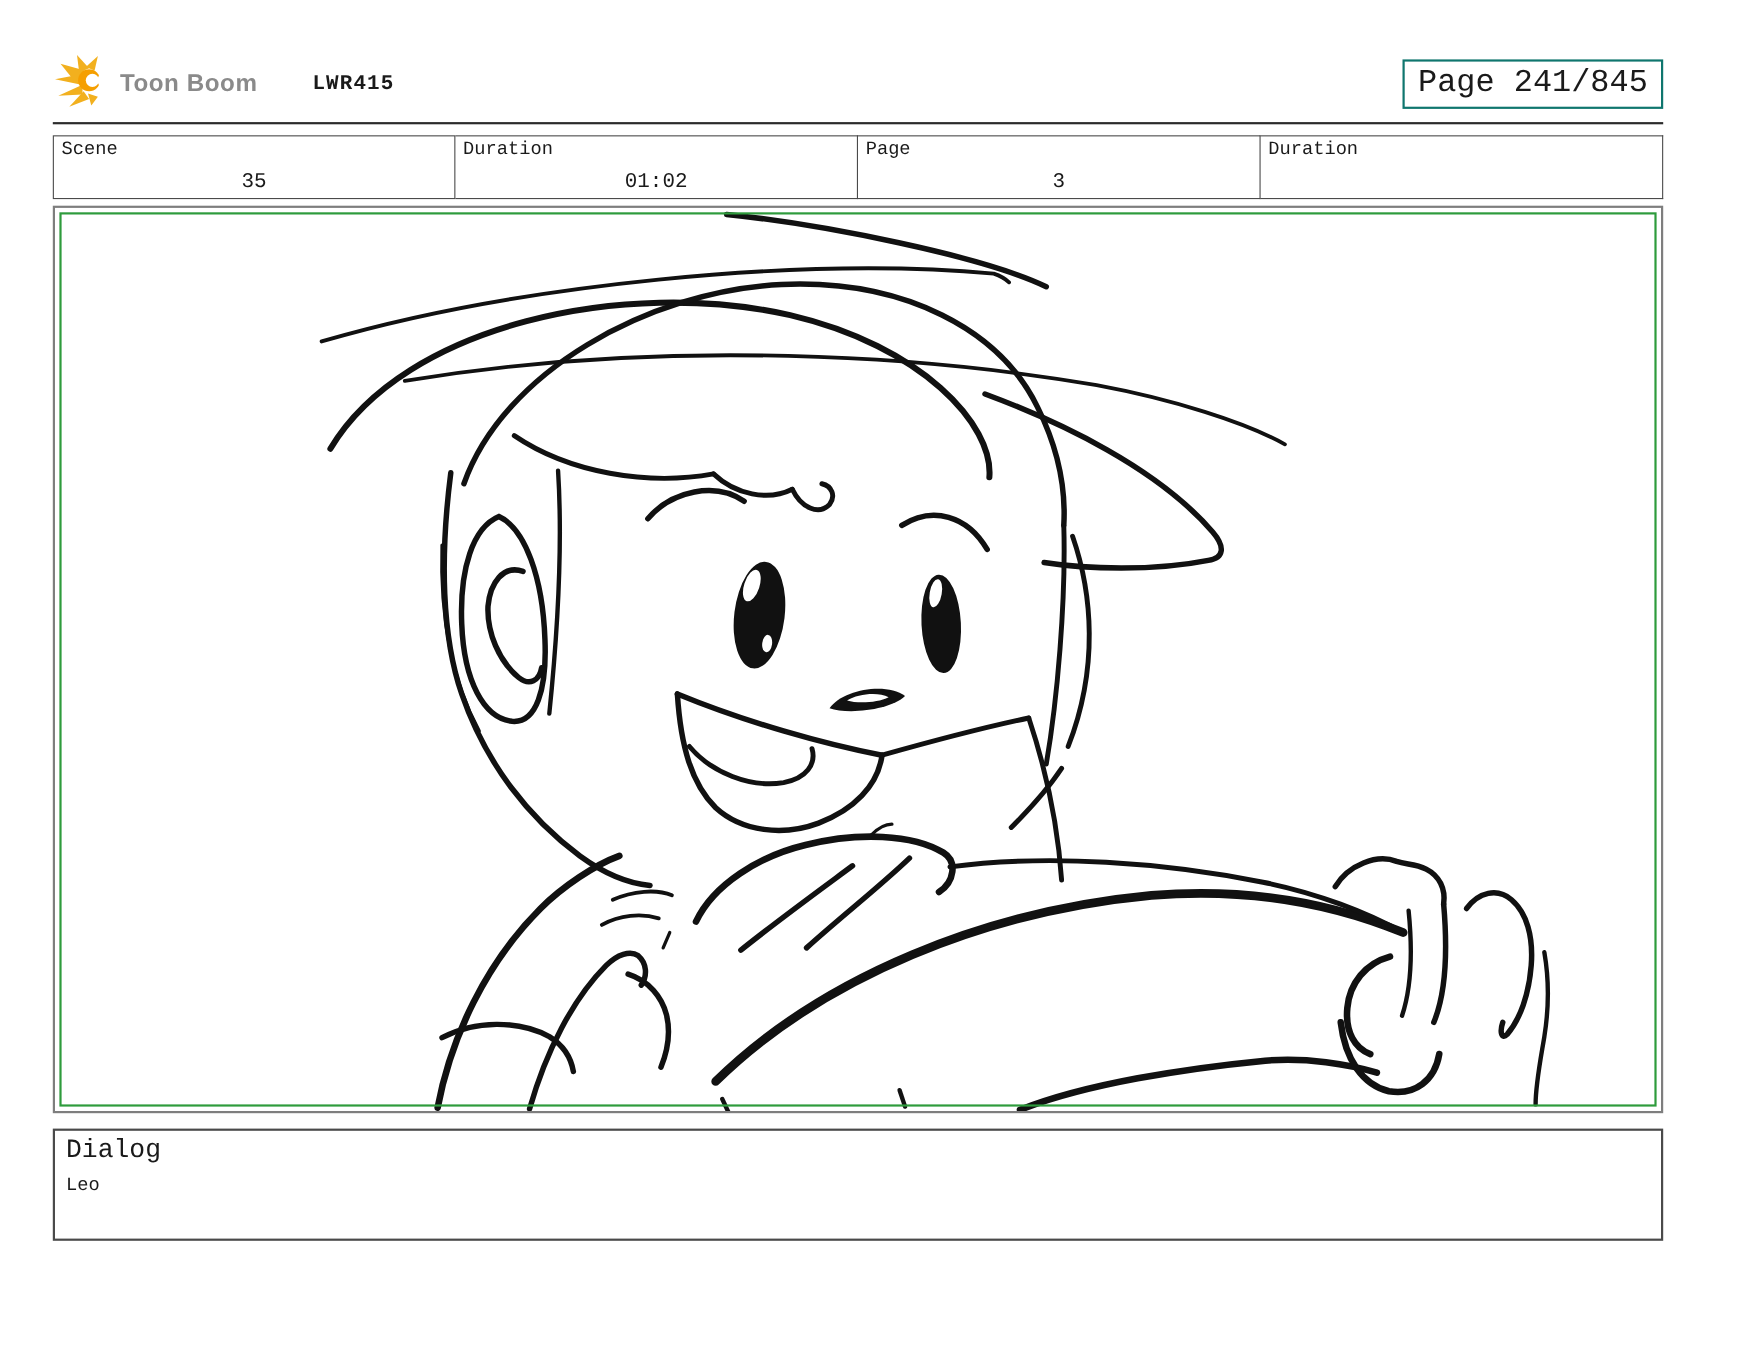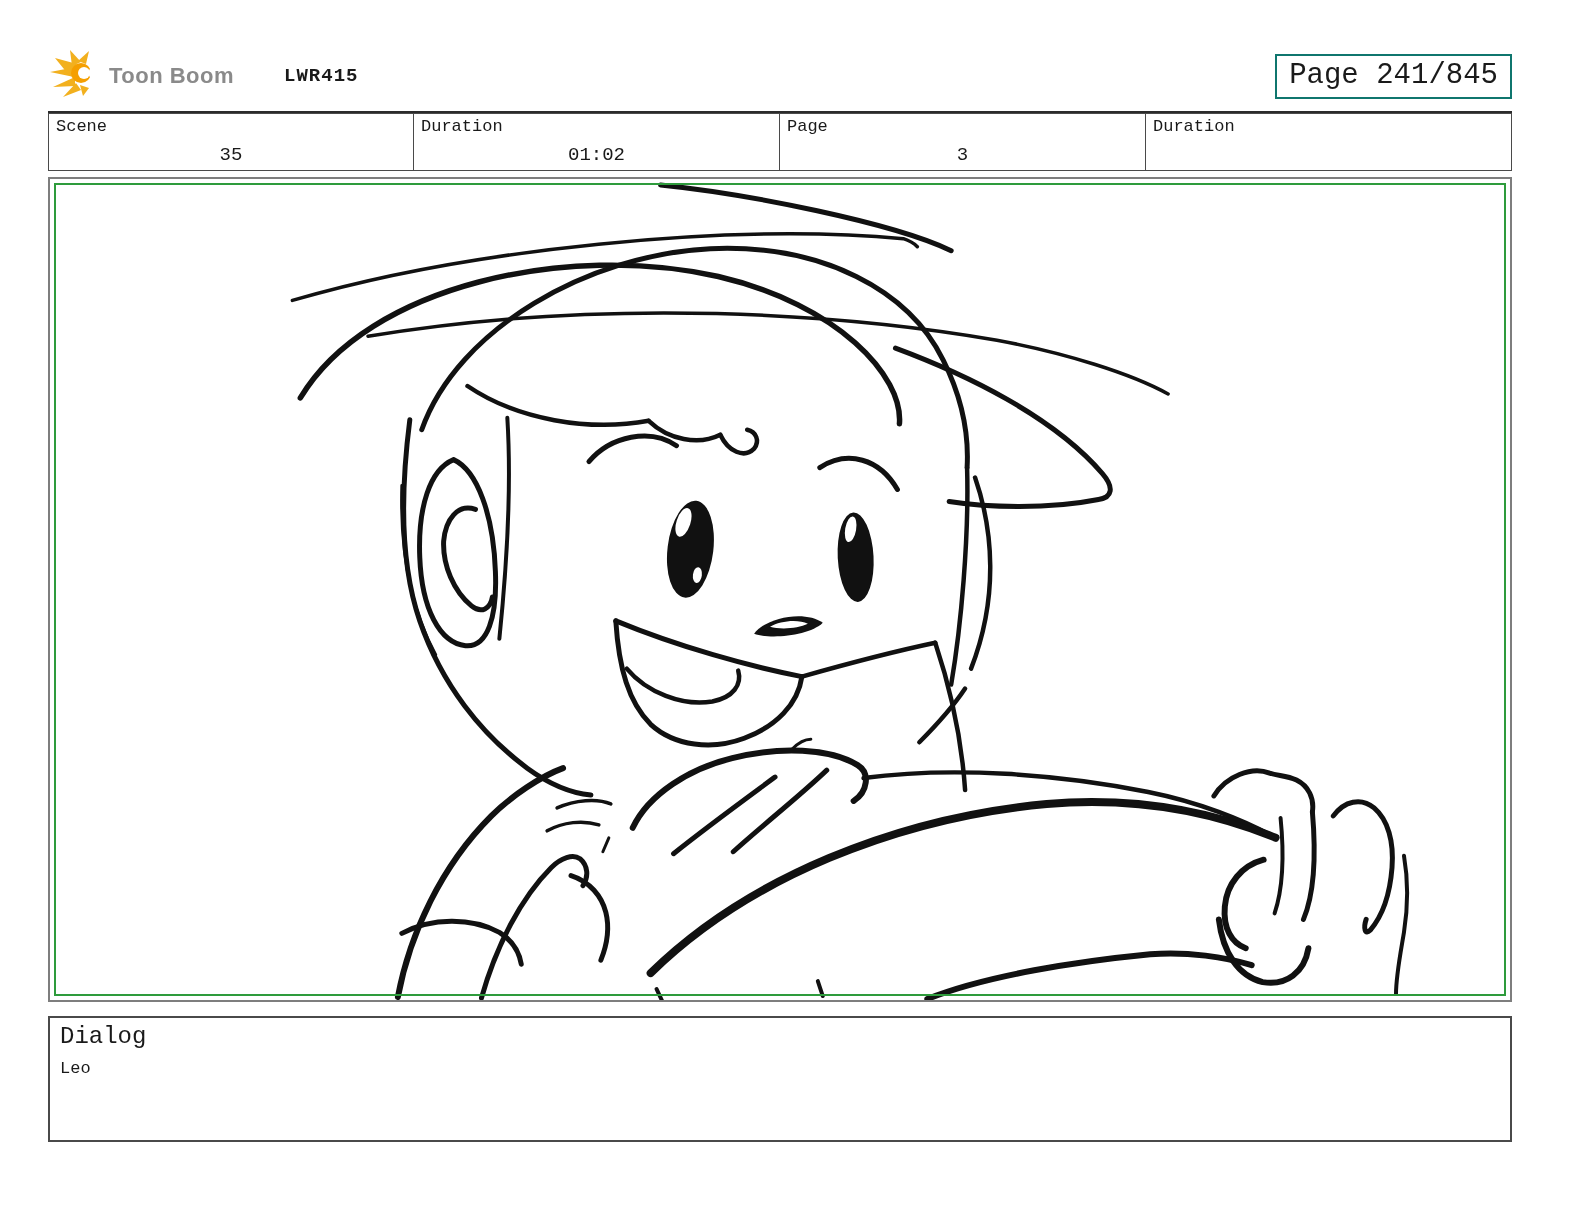--- a/index.html
+++ b/index.html
@@ -16,39 +16,39 @@
     font-family:"Liberation Sans","DejaVu Sans",sans-serif;
     font-weight:bold;font-size:22px;color:#8a8a8a;letter-spacing:.5px;
   }
   .doc-title{font-size:19px;font-weight:bold;margin-left:18px;letter-spacing:1px;}
   .page-box{
     margin-left:auto;border:2px solid #0f766e;padding:3px 12px 5px;
     font-size:29px;font-weight:normal;white-space:nowrap;
   }
   .header-rule{height:2px;background:#2b2b2b;margin-top:9px;}
   
-  .info-table{display:flex;margin-top:0;}
+  .info-table{display:flex;margin-top:10px;}
   .cell{
     width:25%;box-sizing:border-box;height:58px;
     border:1px solid #4a4a4a;border-left:none;
     display:flex;flex-direction:column;justify-content:space-between;
   }
   .cell:first-child{border-left:1px solid #4a4a4a;}
   .cell .label{font-size:17px;padding:3px 7px 0;}
   .cell .value{font-size:19px;text-align:center;padding:0 5px 4px;}
   
   .panel{
     margin-top:6px;height:825px;border:2px solid #7e7e7e;
     position:relative;box-sizing:border-box;background:#fff;
   }
   .green-frame{position:absolute;inset:4px;border:2px solid #2e9b3c;pointer-events:none;}
   .sketch{position:absolute;inset:0;width:100%;height:100%;}
   
   .dialog{
-    margin-top:14px;height:126px;box-sizing:border-box;
+    margin-top:14px;height:102px;box-sizing:border-box;
     border:2px solid #4a4a4a;padding:5px 10px;
   }
   .dialog-heading{font-size:24px;}
   .dialog-char{font-size:17px;margin-top:8px;line-height:1.35;}
   .dialog-line{font-size:17px;line-height:1.35;}
 </style>
 </head>
 <body>
 
 <div class="wrap">

